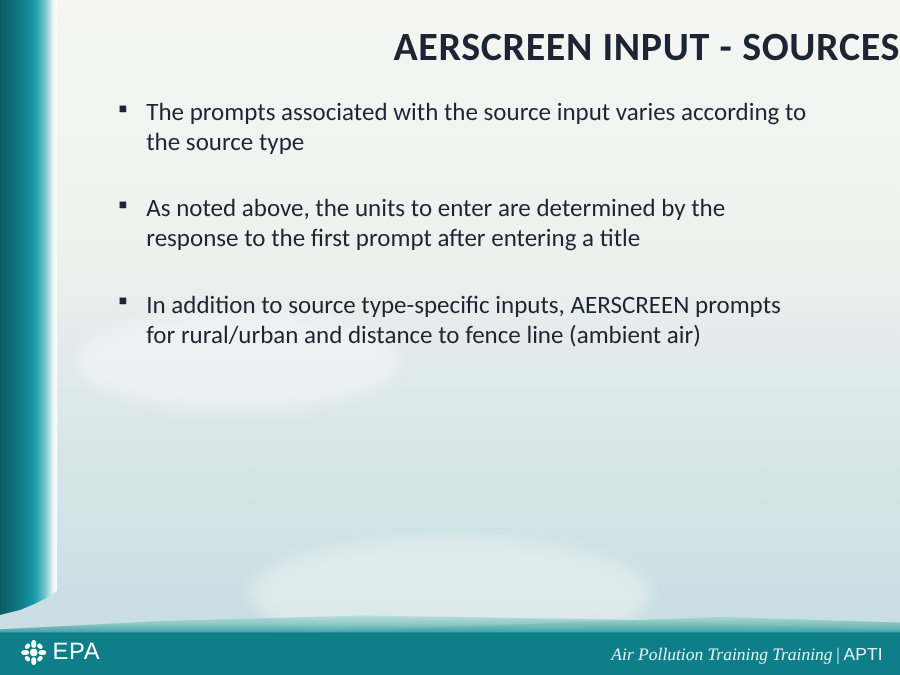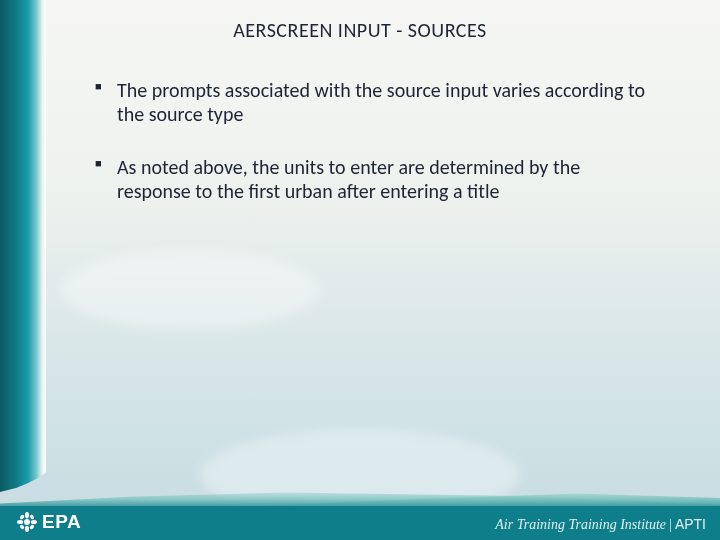--- a/index.html
+++ b/index.html
@@ -11,23 +11,23 @@
   
   .slide::before, .slide::after {
     content: ""; position: absolute; background: rgba(255,255,255,0.35); border-radius: 50%;
     filter: blur(6px);
   }
   .slide::before { width: 260px; height: 80px; left: 60px; top: 250px; }
   .slide::after  { width: 320px; height: 90px; left: 200px; top: 430px; }
 
   .title {
     position: absolute; left: 0; right: 0; top: 18px;
-    text-align: center;
-    font-weight: 400;
-    font-size: 20px;
+    text-align: right;
+    font-weight: 700;
+    font-size: 32px;
     color: #1d2433;
     letter-spacing: 0.5px;
   }
 
   .content {
     position: absolute; left: 95px; right: 69px; top: 78px;
     color: #1d2433;
   }
   ul.bullets { list-style: none; }
   ul.bullets > li {
@@ -72,21 +72,21 @@
     clip-path: polygon(0 90%, 25% 95%, 55% 55%, 80% 25%, 100% 45%, 100% 100%, 0 100%);
     opacity: 0.9;
   }
 
   .epa-logo {
     position: absolute; left: 16px; bottom: 6px; height: 24px;
     display: flex; align-items: center; gap: 4px;
     color: #ffffff; z-index: 6;
   }
   .epa-flower { width: 22px; height: 22px; }
-  .epa-text { font-weight: 700; font-size: 19px; letter-spacing: 0.5px; font-family: Arial, sans-serif; text-align: right; }
+  .epa-text { font-weight: 400; font-size: 19px; letter-spacing: 0.5px; font-family: Arial, sans-serif; text-align: right; }
 
   .footer-right {
     position: absolute; right: 14px; bottom: 7px;
     color: #dff1f2; font-size: 14px; font-style: italic;
     font-family: Georgia, "Times New Roman", serif;
     z-index: 6;
   }
   .footer-right .pipe { font-style: normal; margin: 0 3px; color: #dff1f2; }
   .footer-right .apti { font-style: normal; font-family: Liberation Sans, sans-serif; font-weight: 400; }
 </style>
@@ -95,21 +95,22 @@
 
 <div class="slide">
 
   <div class="ribbon"></div>
 
   <h1 class="title">AERSCREEN INPUT - SOURCES</h1>
 
   <div class="content">
     <ul class="bullets">
       <li>The prompts associated with the source input varies according to the source type</li>
-      <li>As noted above, the units to enter are determined by the response to the first urban after entering a title</li>
+      <li>As noted above, the units to enter are determined by the response to the first prompt after entering a title</li>
+      <li>In addition to source type-specific inputs, AERSCREEN prompts for rural/urban and distance to fence line (ambient air)</li>
     </ul>
   </div>
 
   <div class="footer">
     <div class="footer-swoosh1"></div>
     <div class="footer-swoosh2"></div>
     <div class="footer-main"></div>
 
     <div class="epa-logo">
       <svg class="epa-flower" viewBox="0 0 24 24">
@@ -122,17 +123,17 @@
           <ellipse cx="6.6" cy="6.6" rx="2.6" ry="1.9" transform="rotate(-45 6.6 6.6)"></ellipse>
           <ellipse cx="17.4" cy="6.6" rx="2.6" ry="1.9" transform="rotate(45 17.4 6.6)"></ellipse>
           <ellipse cx="6.6" cy="17.4" rx="2.6" ry="1.9" transform="rotate(45 6.6 17.4)"></ellipse>
           <ellipse cx="17.4" cy="17.4" rx="2.6" ry="1.9" transform="rotate(-45 17.4 17.4)"></ellipse>
         </g>
       </svg>
       <span class="epa-text">EPA</span>
     </div>
 
     <div class="footer-right">
-      <span>Air Training Training Institute</span><span class="pipe">|</span><span class="apti">APTI</span>
+      <span>Air Pollution Training Training</span><span class="pipe">|</span><span class="apti">APTI</span>
     </div>
   </div>
 
 </div>
 
 </body></html>

